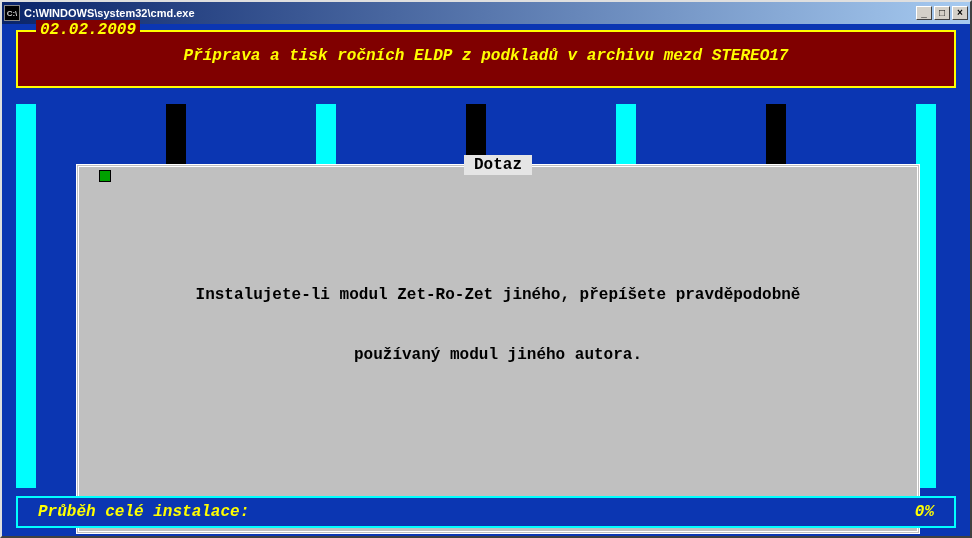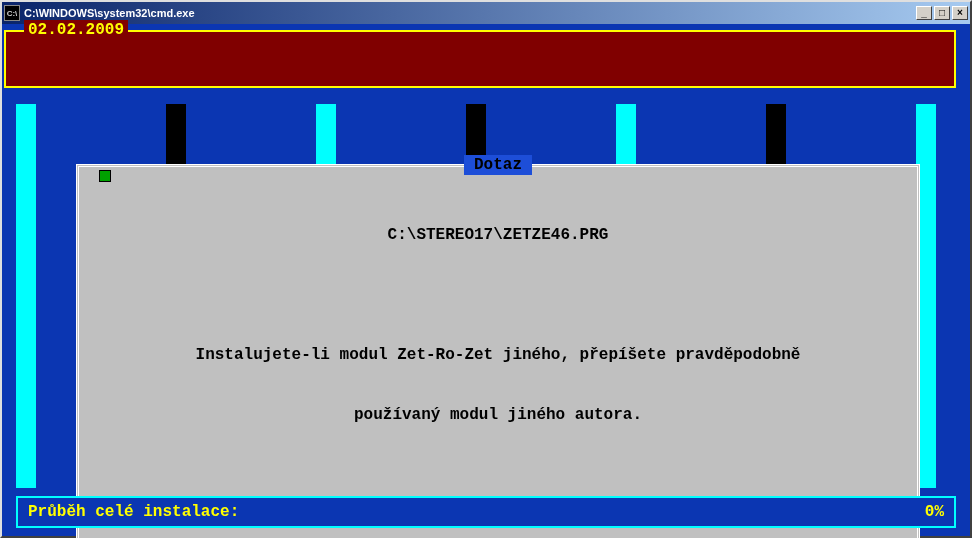--- a/index.html
+++ b/index.html
@@ -56,25 +56,26 @@
   background: #0b36b2;
   position: relative;
   font-family: "Courier New", monospace;
   font-size: 16px;
   font-weight: bold;
   line-height: 20px;
 }
 
 .header-box {
   position: absolute;
-  left: 2px; right: 14px; top: 6px;
+  left: 14px; right: 14px; top: 6px;
   height: 58px;
   border: 2px solid #ffff00;
   background: #800000;
   color: #ffff00;
+  font-style: italic;
 }
 .header-date {
   position: absolute;
   top: -12px; left: 18px;
   background: #800000;
   padding: 0 4px;
 }
 .header-title {
   text-align: center;
   padding-top: 14px;
@@ -117,38 +118,39 @@
   width: 36px; height: 18px;
   background: #c0c0c0;
   display: flex; align-items: center; justify-content: center;
 }
 .dialog .title-badge .sq {
   width: 12px; height: 12px; background: #00a000; border: 1px solid #000;
 }
 .dialog .dlg-title {
   position: absolute;
   top: -12px; left: 50%; transform: translateX(-50%);
-  background: #1d4ed8;
+  background: #e5e5e5;
   padding: 0 10px;
   color: #000;
 }
 .dlg-body { white-space: pre-wrap; }
 .dlg-body > div { margin-bottom: 0; }
 .dlg-section { margin-top: 20px; }
 
 .progress-box {
   position: absolute;
   left: 14px; right: 14px; bottom: 8px;
   height: 32px;
   border: 2px solid #00ffff;
   background: #0b36b2;
   color: #ffff00;
   display: flex; align-items: center;
-  padding: 0 10px;
+  padding: 0 20px;
   justify-content: space-between;
+  font-style: italic;
 }
 </style>
 </head>
 <body>
 
 <div class="window">
   <div class="titlebar">
     <span class="icon">
         <span>C:\</span>
       </span>
@@ -157,31 +159,31 @@
       <div class="btn">_</div>
       <div class="btn">□</div>
       <div class="btn">×</div>
     </div>
   </div>
 
   <div class="client">
 
     <div class="header-box">
       <span class="header-date">02.02.2009</span>
+      <div class="header-title">Příprava a tisk ročních ELDP z podkladů v archivu mezd STEREO17</div>
     </div>
 
     <div class="bg-pattern"></div>
 
     <div class="dialog">
       <div class="title-badge">
           <span class="sq"></span>
         </div>
       <div class="dlg-title"> Dotaz </div>
       <div class="dlg-body">
-        <div>C:\STEREO17\ZETZE46.PRG</div>
         <div class="dlg-section">
           <div>Instalujete-li modul Zet-Ro-Zet jiného, přepíšete pravděpodobně</div>
           <div>používaný modul jiného autora.</div>
         </div>
         
         
         
       </div>
     </div>
 

